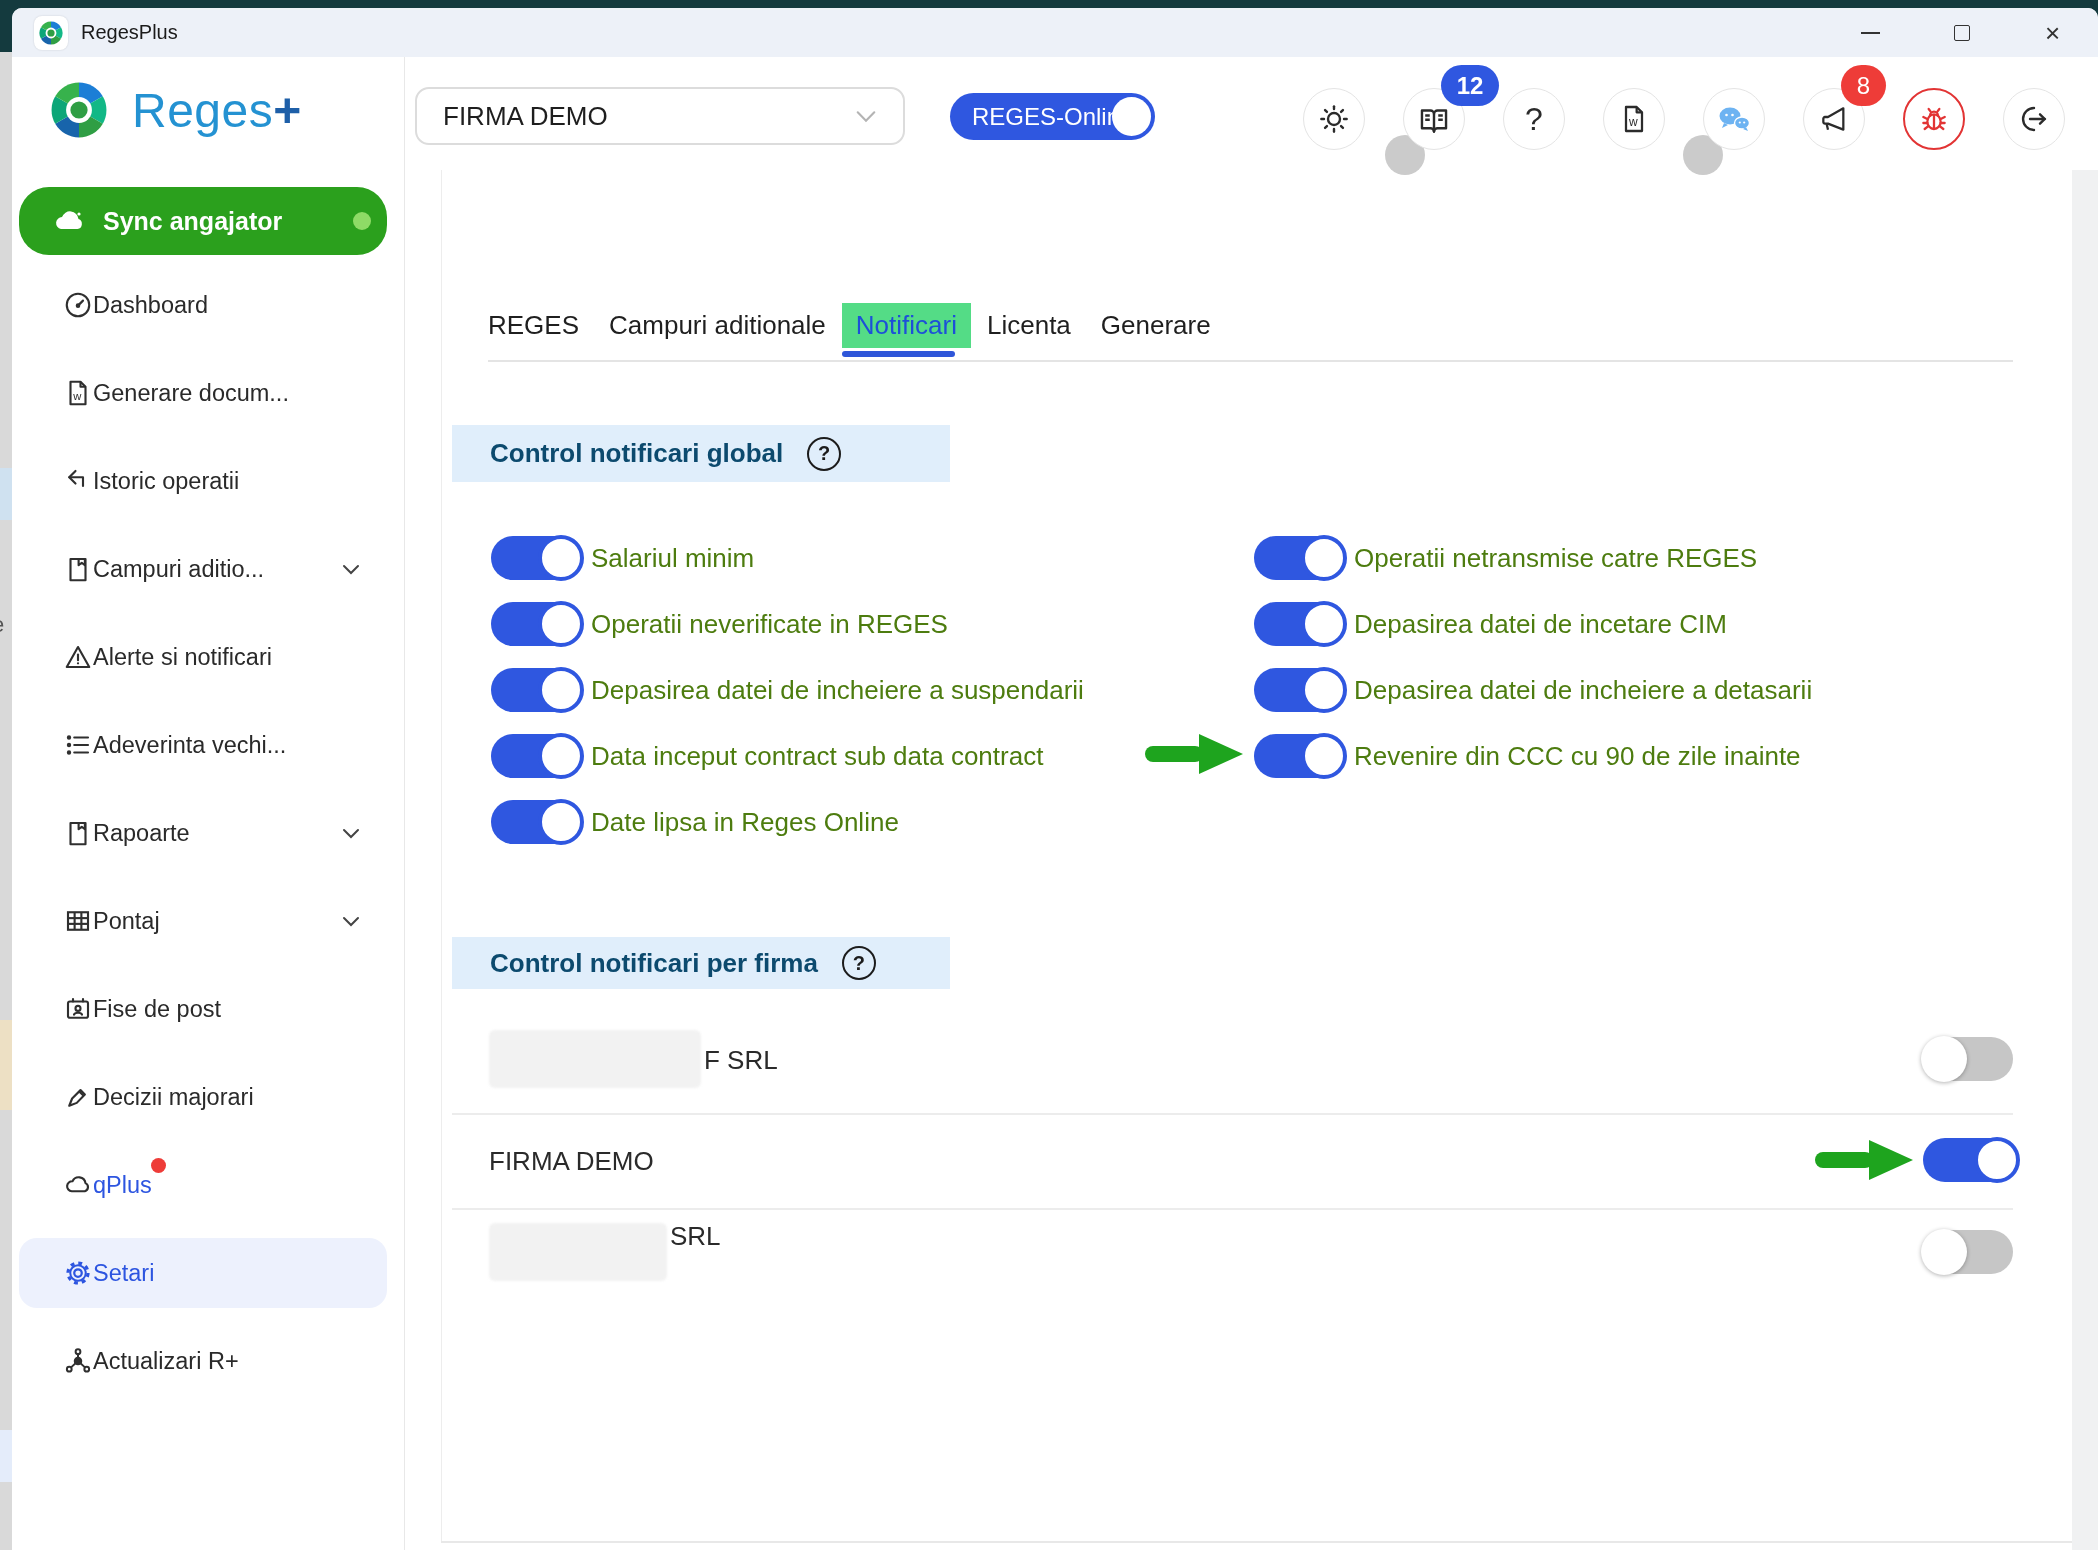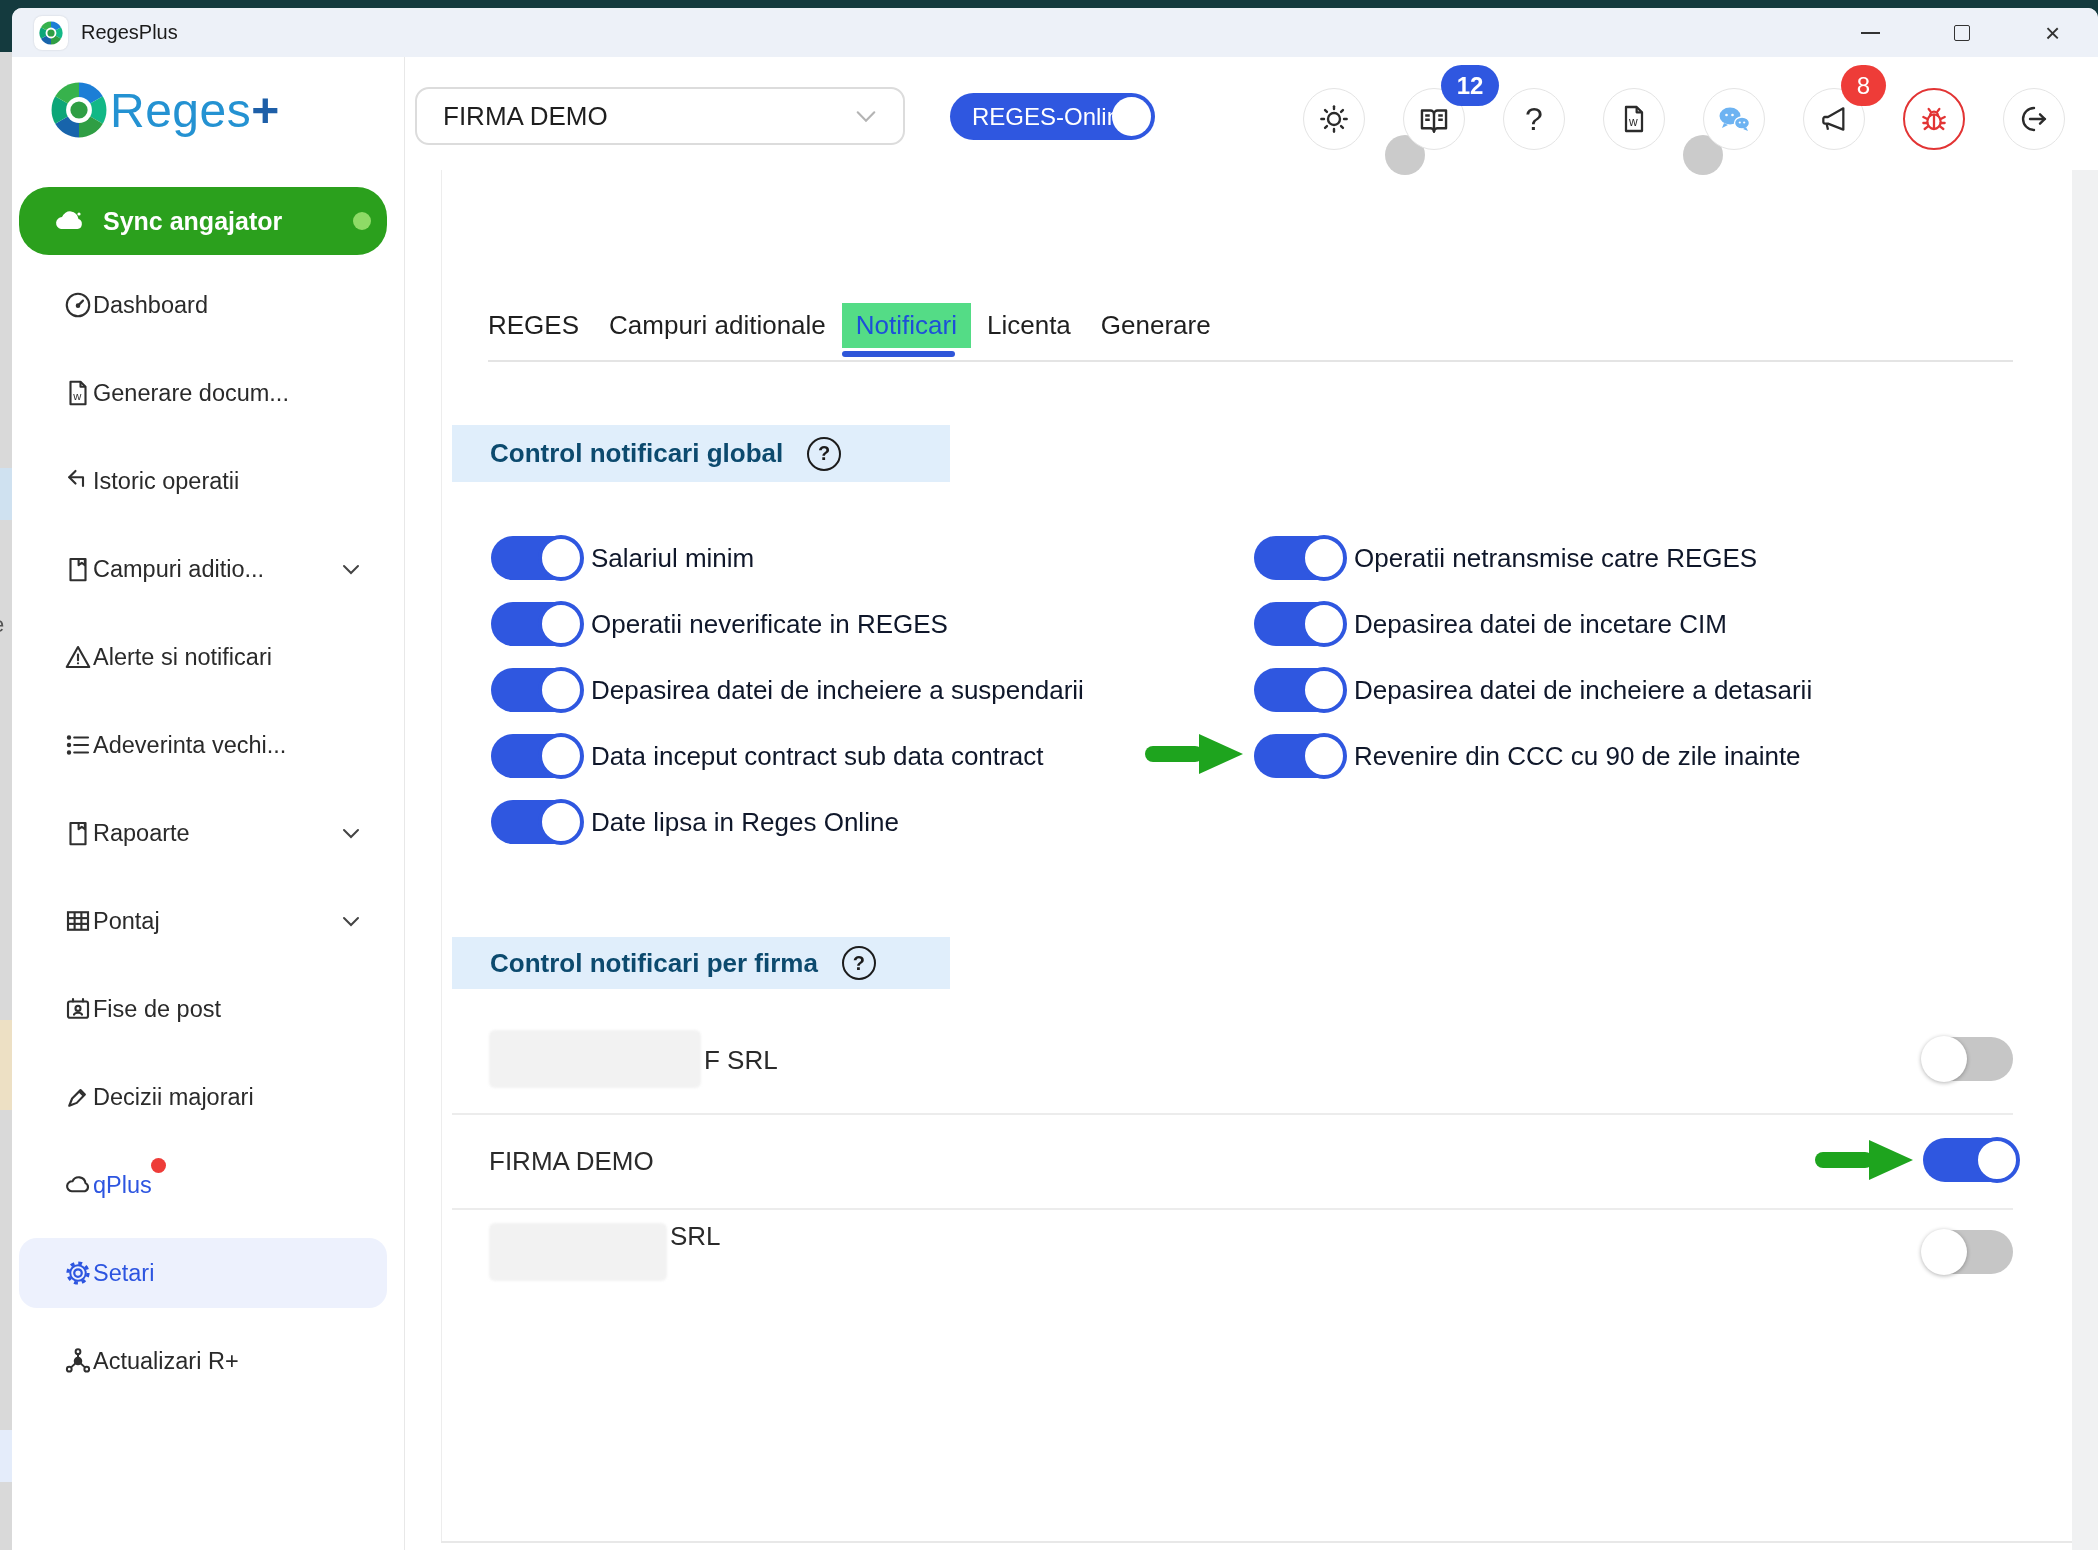--- a/index.html
+++ b/index.html
@@ -30,21 +30,21 @@
   .wctrls { margin-left:auto; display:flex; align-items:center; height:100%; }
   .wctrl { width:91px; height:100%; display:flex; align-items:center; justify-content:center; }
   .wc-min { width:19px; height:2px; background:#333; }
   .wc-max { width:16px; height:16px; border:1.8px solid #333; border-radius:2px; }
   .wc-close { font-size:26px; color:#333; line-height:1; font-weight:300; }
 
   .app-body { display:flex; height:1493px; }
 
   
   .sidebar { width:393px; border-right:1px solid #e8e8e8; background:#fff; flex:none; }
-  .logo-row { margin:10px 0 0 36px; height:86px; display:flex; align-items:center; gap:0; }
+  .logo-row { margin:10px 0 0 36px; height:86px; display:flex; align-items:center; gap:22px; }
   .logo-text { font-size:48px; color:#2492d2; letter-spacing:0.5px; }
   .logo-text .plus { color:#1e5fa8; font-weight:600; }
   .sync-btn { margin:34px 17px 0 7px; height:68px; border-radius:30px; background:#2ba01d;
               display:flex; align-items:center; padding-left:34px; gap:18px; cursor:default; }
   .sync-btn .slabel { color:#fff; font-size:25px; font-weight:600; }
   .sync-dot { width:18px; height:18px; border-radius:50%; background:#8edb66; margin-left:auto; margin-right:16px; }
   .menu { margin-top:6px; }
   .menu-item { height:88px; display:flex; align-items:center; padding-left:51px; cursor:default; }
   .menu-item .mlabel { font-size:23.5px; color:#2a2a2a; white-space:nowrap; }
   .menu-item .chev { margin-left:auto; margin-right:44px; }
@@ -103,21 +103,21 @@
   
   .toggle { position:relative; width:86px; height:44px; border-radius:22px; background:#2f57e0; flex:none; }
   .toggle .knob { position:absolute; top:-1px; right:-7px; width:46px; height:46px; border-radius:50%;
                   background:#fff; border:4px solid #2f57e0; }
   .toggle.off { background:#c6c6c6; }
   .toggle.off .knob { right:auto; left:-2px; border:none; box-shadow:0 1px 4px rgba(0,0,0,.3); }
 
   .tcol { position:absolute; top:468px; }
   .tcol.left { left:86px; } .tcol.right { left:849px; }
   .trow { height:66px; display:flex; align-items:center; gap:14px; }
-  .tlabel { font-size:26px; color:#0f172a; white-space:nowrap; }
+  .tlabel { font-size:26px; color:#4d7c0f; white-space:nowrap; }
 
   .arrow { position:absolute; width:100px; height:40px; }
 
   
   .firm-name { position:absolute; font-size:26px; color:#2a2a2a; }
   .redacted { position:absolute; height:58px; background:#f2f2f2; border-radius:6px; filter:blur(1px); }
   .fdivider { position:absolute; left:47px; width:1561px; height:2px; background:#ececec; }
   .ftoggle { position:absolute; left:1518px; }
 
   svg { display:block; }

